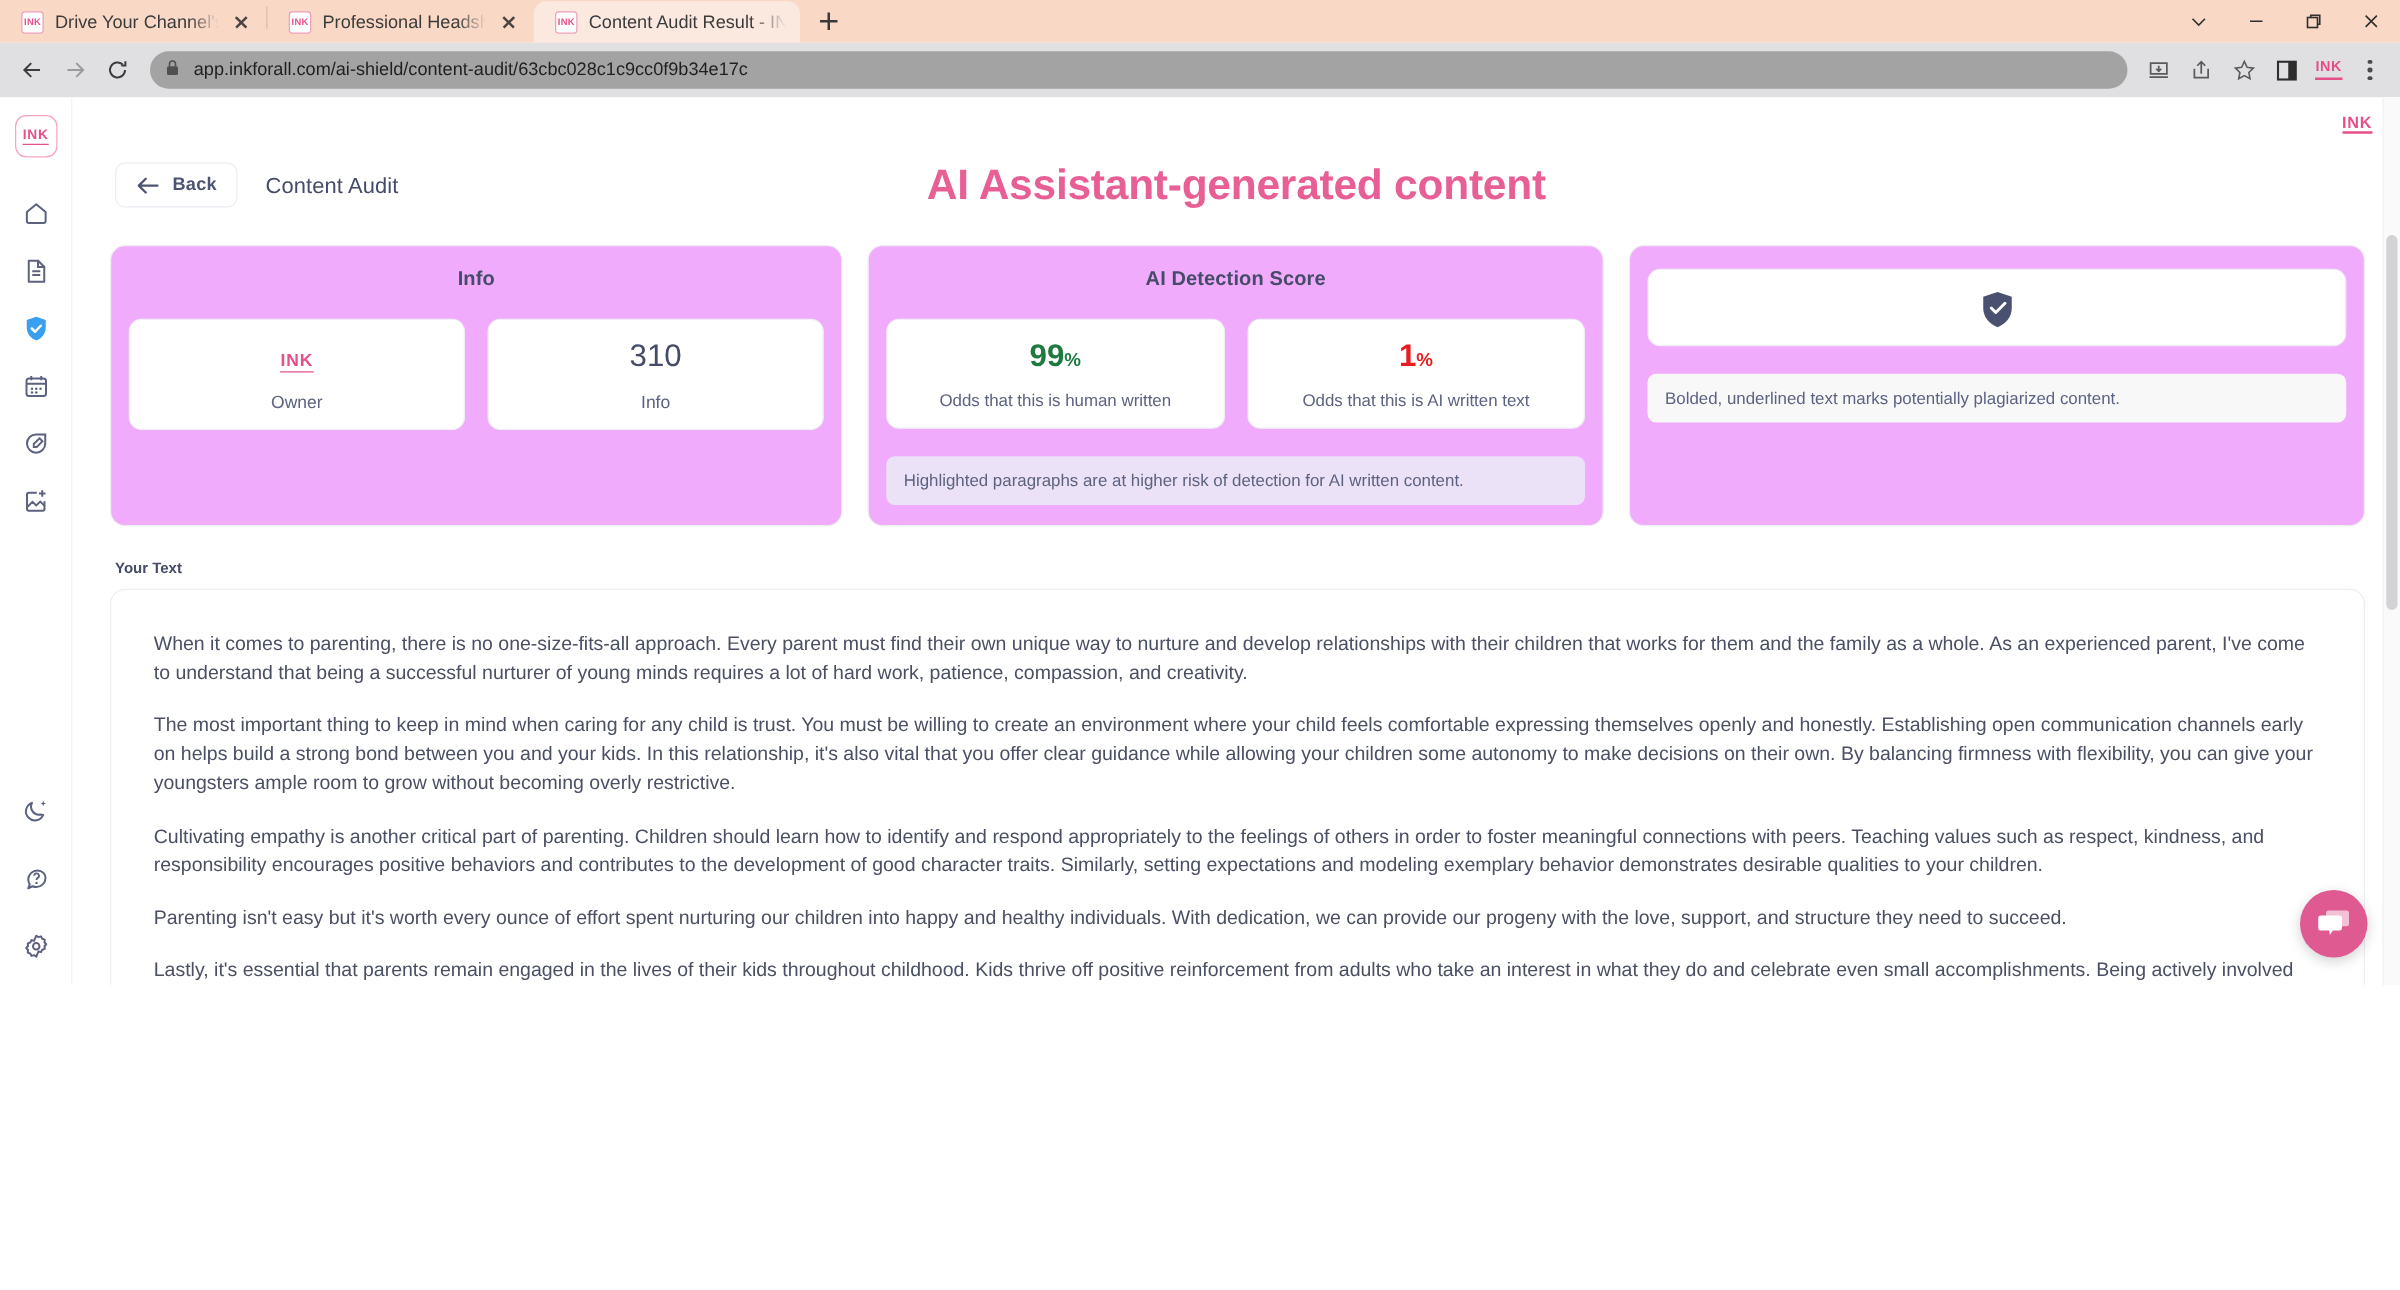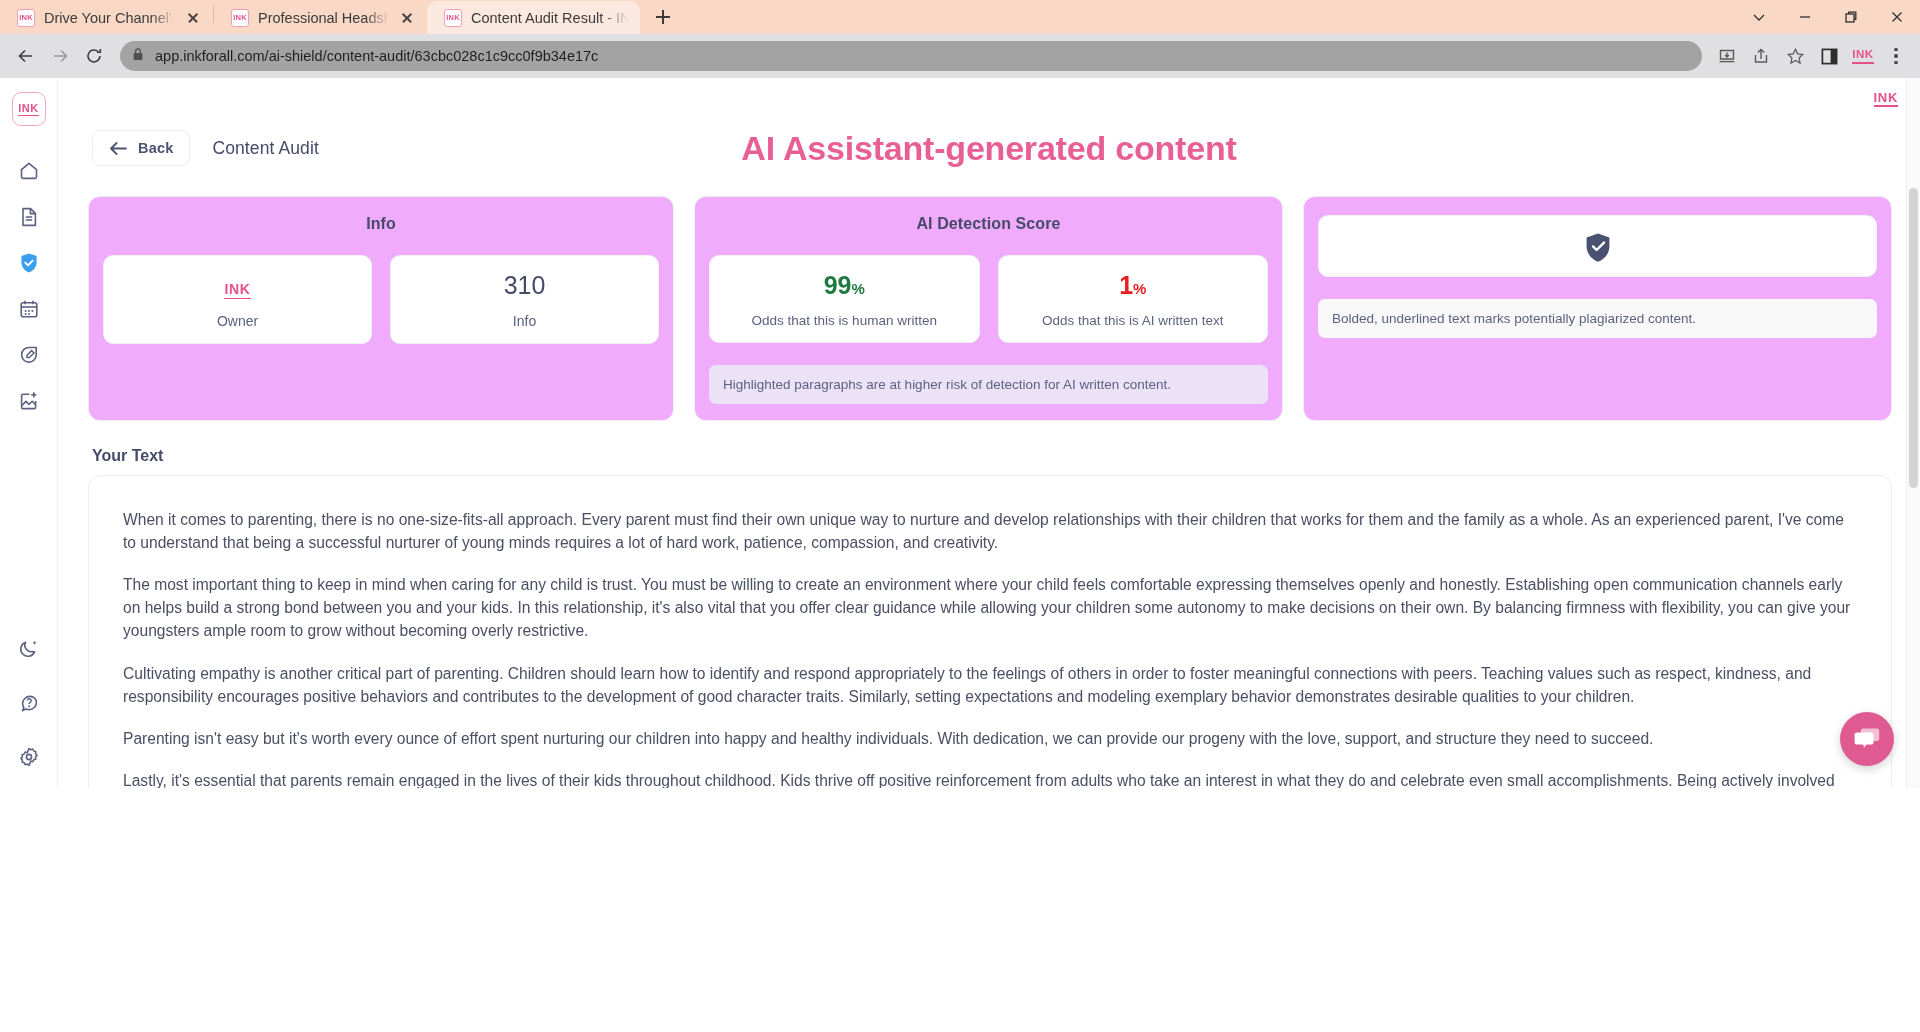--- a/index.html
+++ b/index.html
@@ -170,21 +170,21 @@
   .plag-row b { color: #3c4260; }
   .note {
     margin-top: 22px; border-radius: 7px; padding: 12px 14px;
     font-size: 13.5px; color: #5c6280;
   }
   .note.purple { background: #ebe2f7; }
   .note.grey   { background: #f8f8f9; }
   .card.info-card { max-width: 586px; }
 
   .yourtext-lab {
-    padding: 26px 0 10px 34px; font-size: 16px; font-weight: bold; color: #454b68;
+    padding: 26px 0 10px 34px; font-size: 12px; font-weight: bold; color: #454b68;
   }
   .textbox {
     margin: 0 28px 0 30px; border: 1px solid #edeef2; border-radius: 12px;
     background: #fff; padding: 32px 34px 40px;
   }
   .textbox p {
     font-size: 15.6px; line-height: 1.49; color: #4a4f63; margin-bottom: 19px;
   }
   .textbox p:last-child { margin-bottom: 0; }
 

